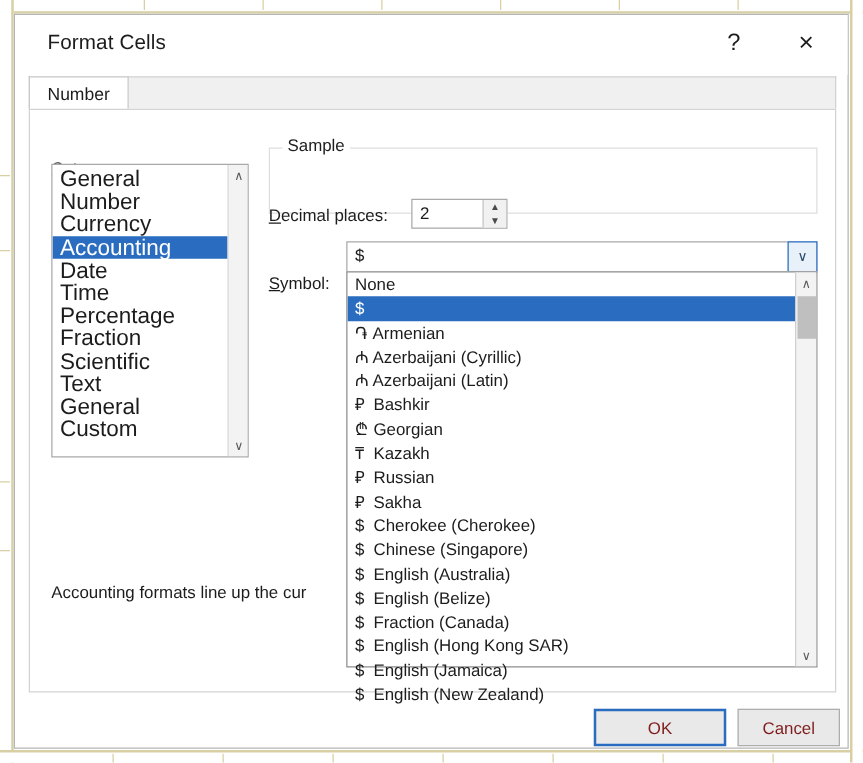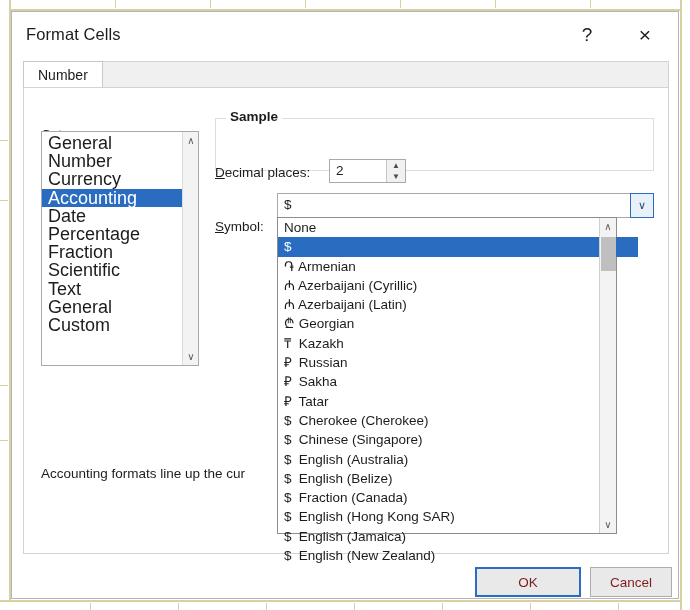--- a/index.html
+++ b/index.html
@@ -75,20 +75,21 @@
     height: 588px;
     background: #ffffff;
     border: 1px solid #b5b5b5;
     box-sizing: border-box;
   }
 
   .titlebar {
     position: relative;
     height: 48px;
     background: #ffffff;
+    margin-left: 12px;
   }
   .title-text {
     position: absolute;
     left: 14px;
     top: 13px;
     font-size: 16.5px;
     color: #1c1c1c;
     letter-spacing: 0.1px;
   }
   .title-btn {
@@ -237,21 +238,20 @@
     box-sizing: border-box;
   }
   #sample-legend {
     position: absolute;
     left: 202px;
     top: 21px;
     background: #ffffff;
     padding: 0 4px;
     font-size: 13.5px;
     color: #1c1c1c;
-    font-weight: bold;
   }
 
   
   #decimal-label { left: 191px; top: 77px; }
   #decimal-spin {
     position: absolute;
     left: 305px;
     top: 71px;
     width: 77px;
     height: 24px;
@@ -316,21 +316,21 @@
     justify-content: center;
     color: #2a4a6d;
     font-size: 11px;
   }
 
   
   #symbol-dropdown {
     position: absolute;
     left: 253px;
     top: 129px;
-    width: 340px;
+    width: 377px;
     height: 317px;
     background: #ffffff;
     border: 1px solid #8d8d8d;
     box-sizing: border-box;
     z-index: 40;
   }
   .dd-items {
     position: absolute;
     left: 0; top: 0;
     width: 360px;
@@ -444,20 +444,21 @@
       <u>C</u><span>ategory:</span>
     </div>
 
     <div id="category-list">
       <div class="cat-items">
         <div class="cat-item">General</div>
         <div class="cat-item">Number</div>
         <div class="cat-item">Currency</div>
         <div class="cat-item selected">Accounting</div>
         <div class="cat-item">Date</div>
+        <div class="cat-item">Time</div>
         <div class="cat-item">Percentage</div>
         <div class="cat-item">Fraction</div>
         <div class="cat-item">Scientific</div>
         <div class="cat-item">Text</div>
         <div class="cat-item">General</div>
         <div class="cat-item">Custom</div>
       </div>
       <div class="cat-scroll">
         <div class="sb-arrow sb-up">∧</div>
         <div class="sb-arrow sb-down">∨</div>
@@ -488,25 +489,25 @@
       <div id="symbol-arrow">∨</div>
     </div>
 
     <div id="symbol-dropdown">
       <div class="dd-items" id="dd-items">
           <div class="dd-item"><span>None</span></div>
           <div class="dd-item selected"><span class="dd-sym">$</span></div>
           <div class="dd-item"><span class="dd-sym">֏</span><span> Armenian</span></div>
           <div class="dd-item"><span class="dd-sym">₼</span><span> Azerbaijani (Cyrillic)</span></div>
           <div class="dd-item"><span class="dd-sym">₼</span><span> Azerbaijani (Latin)</span></div>
+          <div class="dd-item"><span class="dd-sym">₽</span><span> Bashkir</span></div>
           <div class="dd-item"><span class="dd-sym">₾</span><span> Georgian</span></div>
           <div class="dd-item"><span class="dd-sym">₸</span><span> Kazakh</span></div>
           <div class="dd-item"><span class="dd-sym">₽</span><span> Russian</span></div>
           <div class="dd-item"><span class="dd-sym">₽</span><span> Sakha</span></div>
-          <div class="dd-item"><span class="dd-sym">₽</span><span> Tatar</span></div>
           <div class="dd-item"><span class="dd-sym">$</span><span> Cherokee (Cherokee)</span></div>
           <div class="dd-item"><span class="dd-sym">$</span><span> Chinese (Singapore)</span></div>
           <div class="dd-item"><span class="dd-sym">$</span><span> English (Australia)</span></div>
           <div class="dd-item"><span class="dd-sym">$</span><span> English (Belize)</span></div>
           <div class="dd-item"><span class="dd-sym">$</span><span> Fraction (Canada)</span></div>
           <div class="dd-item"><span class="dd-sym">$</span><span> English (Hong Kong SAR)</span></div>
           <div class="dd-item"><span class="dd-sym">$</span><span> English (Jamaica)</span></div>
           <div class="dd-item"><span class="dd-sym">$</span><span> English (New Zealand)</span></div>
         </div>
       <div class="dd-scroll">

